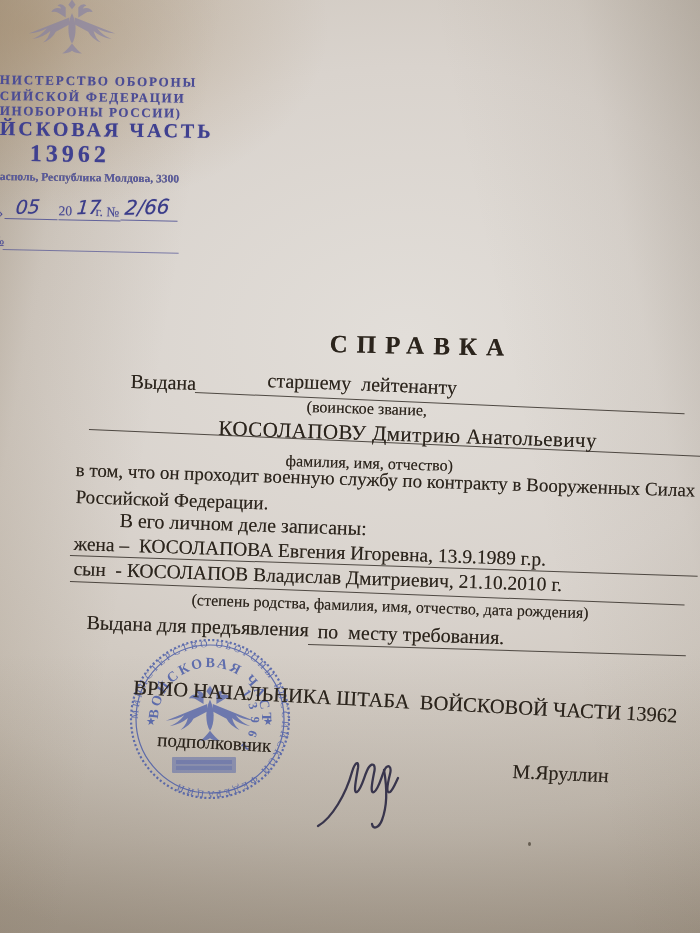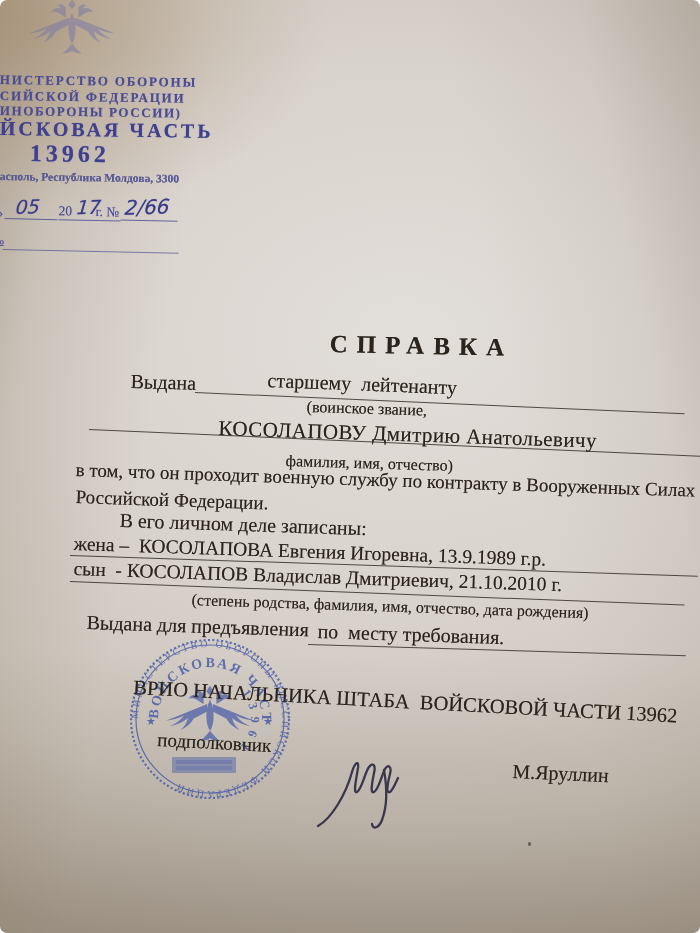--- a/index.html
+++ b/index.html
@@ -5,21 +5,20 @@
   html,body{margin:0;padding:0;}
   #page{
     position:relative; width:700px; height:933px; overflow:hidden;
     font-family:"Liberation Serif","DejaVu Serif",serif;
     background:
       radial-gradient(ellipse 430px 270px at 4% 3%, rgba(160,132,96,.45), rgba(160,132,96,0) 70%),
       linear-gradient(100deg, rgba(120,100,72,.38) 0%, rgba(120,100,72,.14) 10%, rgba(120,100,72,0) 26%),
       linear-gradient(to bottom, rgba(0,0,0,0) 70%, rgba(78,66,50,.14) 90%, rgba(78,66,50,.26) 100%),
       linear-gradient(258deg, rgba(95,82,64,.25) 0%, rgba(95,82,64,.06) 14%, rgba(0,0,0,0) 30%),
       radial-gradient(ellipse 880px 640px at 58% 36%, #e2ded9 0%, #d9d3cd 42%, #cac2b8 76%, #b5aa9c 100%);
-    border-radius: 7px;
   }
   .row{position:absolute; white-space:pre; transform-origin:0 0; color:#2b241c;
        text-shadow:0 0 .6px rgba(43,36,28,.55);}
   .blue{color:#4b4c95; text-shadow:0 0 .7px rgba(75,76,149,.5);}
   .hw{font-family:"DejaVu Sans",sans-serif; font-style:italic; color:#3a3c8a;
       display:inline-block; transform:rotate(-3deg) skewX(-7deg);
       text-shadow:0 0 .7px rgba(58,60,138,.6);}
   .uline{position:absolute; height:0; border-top:1.6px solid rgba(48,42,35,.82); transform-origin:0 0;}
   .bluline{position:absolute; height:0; border-top:1.4px solid rgba(70,72,145,.8); transform-origin:0 0;}
   .t08{transform:rotate(.8deg);} .t12{transform:rotate(1.2deg);} .t17{transform:rotate(1.7deg);}

